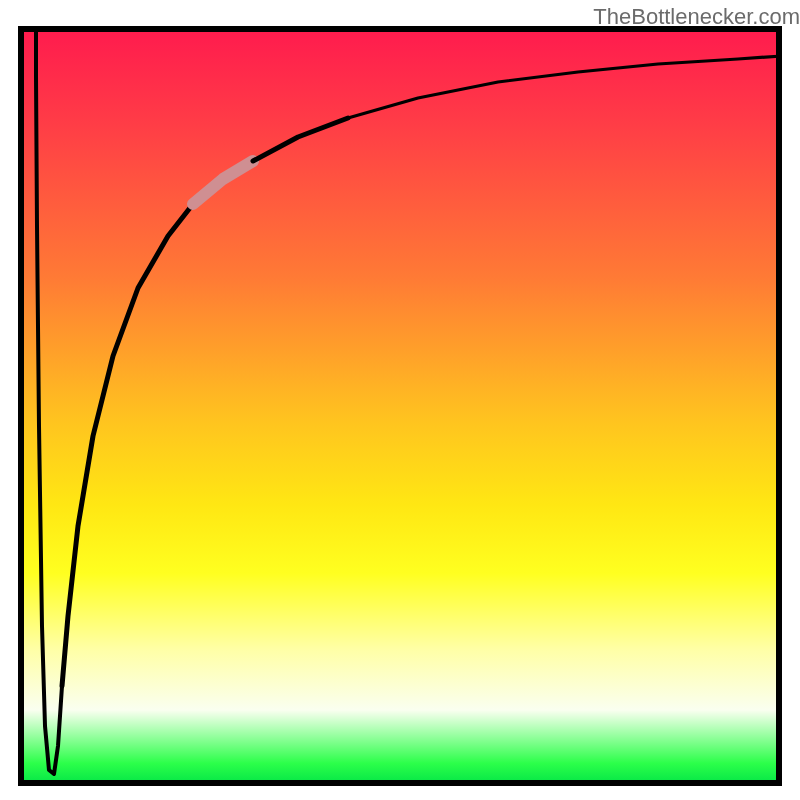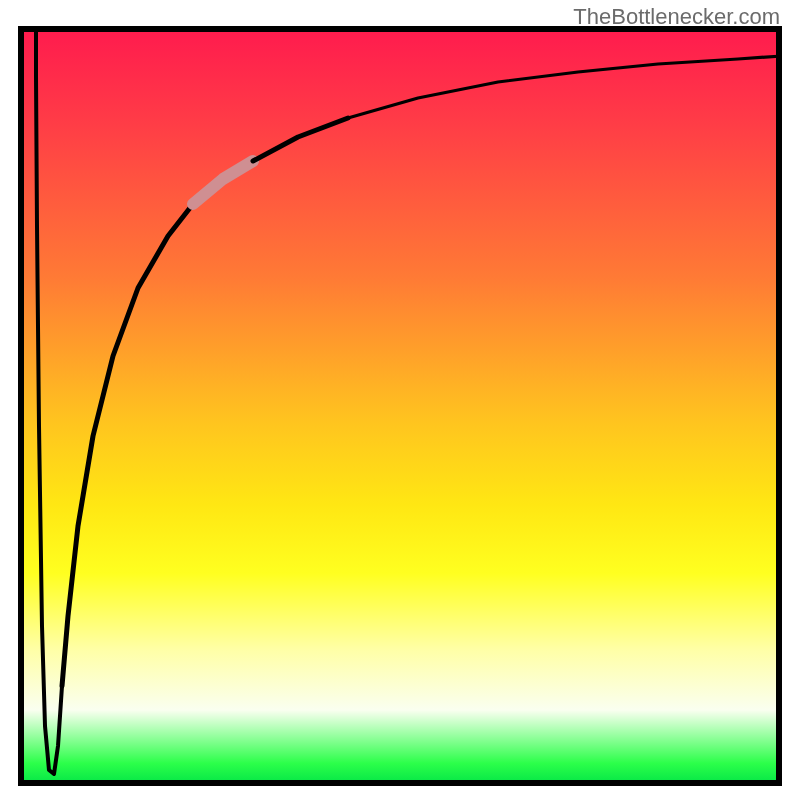--- a/index.html
+++ b/index.html
@@ -6,21 +6,21 @@
   body {
     width: 800px;
     height: 800px;
     background: #ffffff;
     font-family: Arial, Helvetica, sans-serif;
     position: relative;
   }
   .attribution {
     position: absolute;
     top: 4px;
-    right: 20px;
+    right: 0;
     font-size: 22px;
     color: #6b6b6b;
     font-weight: 400;
   }
   .chart-box {
     position: absolute;
     left: 18px;
     top: 26px;
     width: 764px;
     height: 760px;

